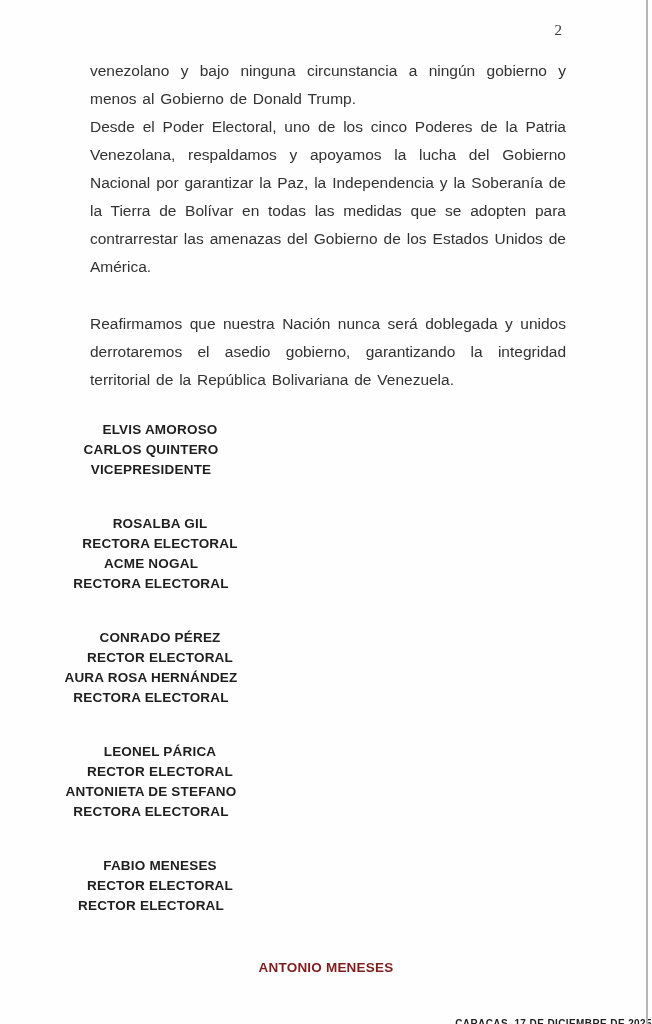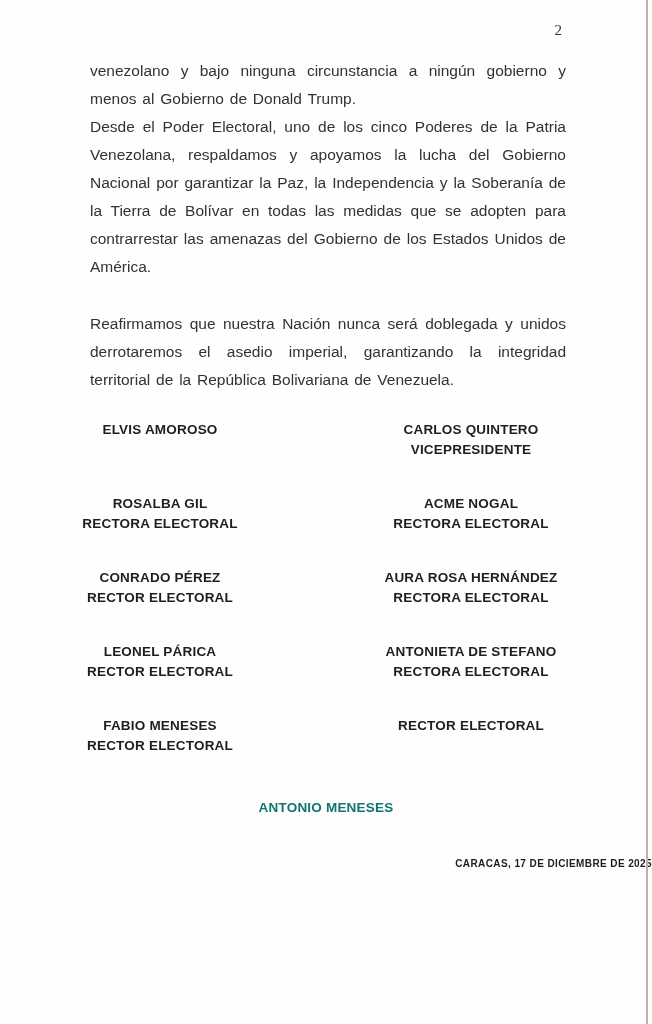--- a/index.html
+++ b/index.html
@@ -45,39 +45,40 @@
   }
   .par-1 { margin-top: 17px; }
   .par-2 { }
   .par-3 { margin-top: 29px; }
   .sig-block {
     margin-top: 26px;
   }
   .sig-row {
     display: flex;
     margin-bottom: 34px;
+    flex-direction: column;
   }
   .sig-cell {
     text-align: center;
     font-weight: 700;
     font-size: 13.5px;
     line-height: 20px;
     letter-spacing: 0.2px;
     color: #1e1e1e;
   }
   .sig-cell.left  { width: 320px; }
   .sig-cell.right { width: 302px; }
   .sig-center {
     margin-top: 42px;
     text-align: center;
     font-weight: 700;
     font-size: 13.5px;
     line-height: 20px;
     letter-spacing: 0.2px;
-    color: #0f766e;
+    color: #7f1d1d;
   }
   .dateline {
     margin-top: 36px;
     text-align: right;
     font-weight: 700;
     font-size: 10px;
     line-height: 20px;
     letter-spacing: 0.4px;
     color: #1e1e1e;
   }
@@ -86,21 +87,21 @@
 <body>
 
 <div class="page">
 
   <div class="page-edge-line"></div>
 
   <div class="page-number">2</div>
 
   <p class="body-par par-1">venezolano y bajo ninguna circunstancia a ningún gobierno y menos al Gobierno de Donald Trump.</p>
   <p class="body-par par-2">Desde el Poder Electoral, uno de los cinco Poderes de la Patria Venezolana, respaldamos y apoyamos la lucha del Gobierno Nacional por garantizar la Paz, la Independencia y la Soberanía de la Tierra de Bolívar en todas las medidas que se adopten para contrarrestar las amenazas del Gobierno de los Estados Unidos de América.</p>
-  <p class="body-par par-3">Reafirmamos que nuestra Nación nunca será doblegada y unidos derrotaremos el asedio imperial, garantizando la integridad territorial de la República Bolivariana de Venezuela.</p>
+  <p class="body-par par-3">Reafirmamos que nuestra Nación nunca será doblegada y unidos derrotaremos el asedio gobierno, garantizando la integridad territorial de la República Bolivariana de Venezuela.</p>
 
   <div class="sig-block">
 
     <div class="sig-row">
       <div class="sig-cell left">
         <div>ELVIS AMOROSO</div>
       </div>
       <div class="sig-cell right">
         <div>CARLOS QUINTERO</div>
         <div>VICEPRESIDENTE</div>

